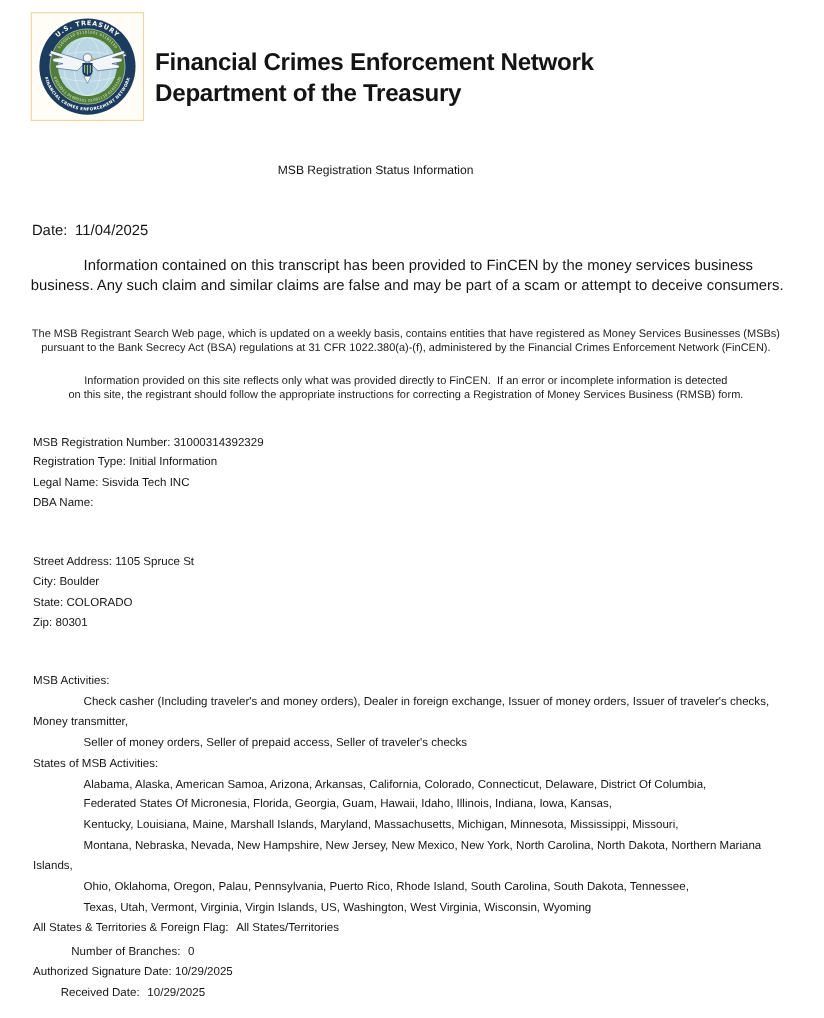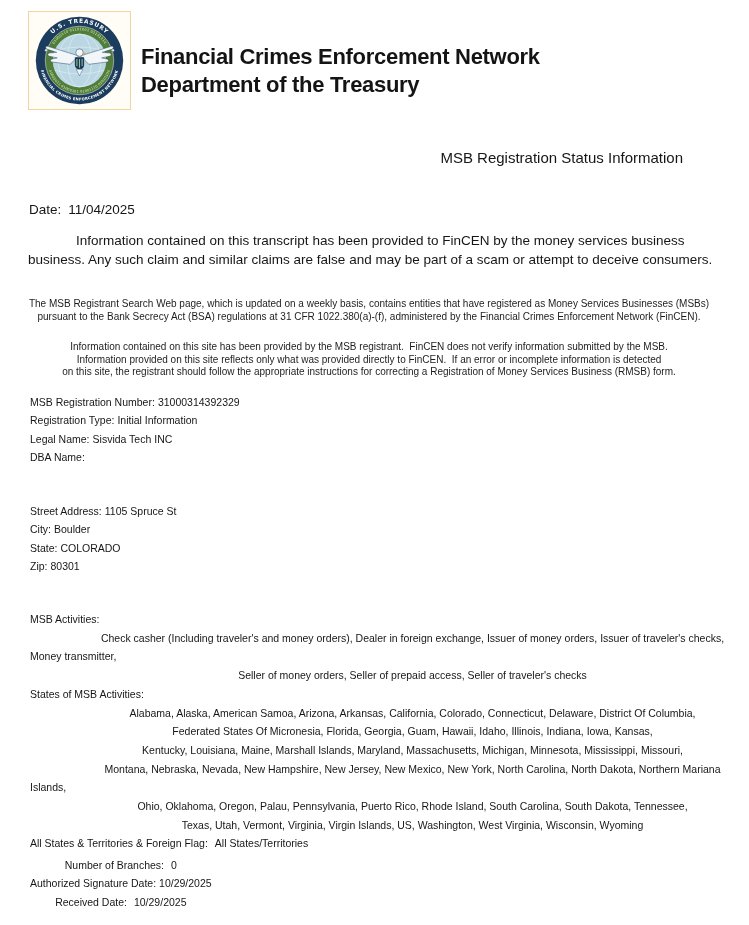--- a/index.html
+++ b/index.html
@@ -19,21 +19,21 @@
   }
   .brand {
     position:absolute; left:141px; top:43px;
     font-size:22px; font-weight:bold; line-height:28px;
     letter-spacing:-0.3px; color:#141414; white-space:nowrap;
   }
 
   
   .doc-title {
     position:absolute; top:149px; left:0; width:683px;
-    text-align:right; font-size:15px; white-space:pre;
+    text-align:center; font-size:11px; white-space:pre;
   }
   .date-line {
     position:absolute; top:202px; left:29px; font-size:13.5px; white-space:pre;
   }
 
   
   .intro { position:absolute; top:231px; left:28px; width:710px;
            font-size:13.5px; line-height:19.3px; }
   .intro .tline { white-space:pre; }
   .intro .tline.first { padding-left:48px; }
@@ -50,21 +50,21 @@
   .fields-address { top:502px; }
   .fields-footer { top:856px;text-align:center; }
   .fline { white-space:pre; }
   .v { margin-left:3px; }
   .v.wide { margin-left:7px; }
 
   
   .activities { position:absolute; top:610px; left:30px; width:719px;
                 font-size:10.5px; line-height:18.7px; }
   .activities .aline { white-space:pre; }
-  .activities .aline.ind { padding-left:46px;text-align:center; }
+  .activities .aline.ind { padding-left:46px; }
 
   svg text { font-family:"DejaVu Sans", sans-serif; }
 </style>
 </head>
 <body>
 
 <div class="logo-box">
   <svg viewBox="0 0 100 100" width="93" height="93" aria-hidden="true">
     <defs>
       <path id="arcTop" d="M 9.5,50 A 40.5,40.5 0 0 1 90.5,50"></path>
@@ -126,21 +126,20 @@
   <div class="tline first">Information contained on this transcript has been provided to FinCEN by the money services business</div>
   <div class="tline">business. Any such claim and similar claims are false and may be part of a scam or attempt to deceive consumers.</div>
 </div>
 
 <div class="notice notice-1">
   <div class="nline">The MSB Registrant Search Web page, which is updated on a weekly basis, contains entities that have registered as Money Services Businesses (MSBs)</div>
   <div class="nline">pursuant to the Bank Secrecy Act (BSA) regulations at 31 CFR 1022.380(a)-(f), administered by the Financial Crimes Enforcement Network (FinCEN).</div>
 </div>
 
 <div class="notice notice-2">
-  <div class="nline">Information contained on this site has been provided by the MSB registrant.  FinCEN does not verify information submitted by the MSB.</div>
   <div class="nline">Information provided on this site reflects only what was provided directly to FinCEN.  If an error or incomplete information is detected</div>
   <div class="nline">on this site, the registrant should follow the appropriate instructions for correcting a Registration of Money Services Business (RMSB) form.</div>
 </div>
 
 <div class="fields fields-registration">
   <div class="fline"><span>MSB Registration Number:</span><span class="v">31000314392329</span></div>
   <div class="fline"><span>Registration Type:</span><span class="v">Initial Information</span></div>
   <div class="fline"><span>Legal Name:</span><span class="v">Sisvida Tech INC</span></div>
   <div class="fline"><span>DBA Name:</span><span class="v"></span></div>
 </div>

